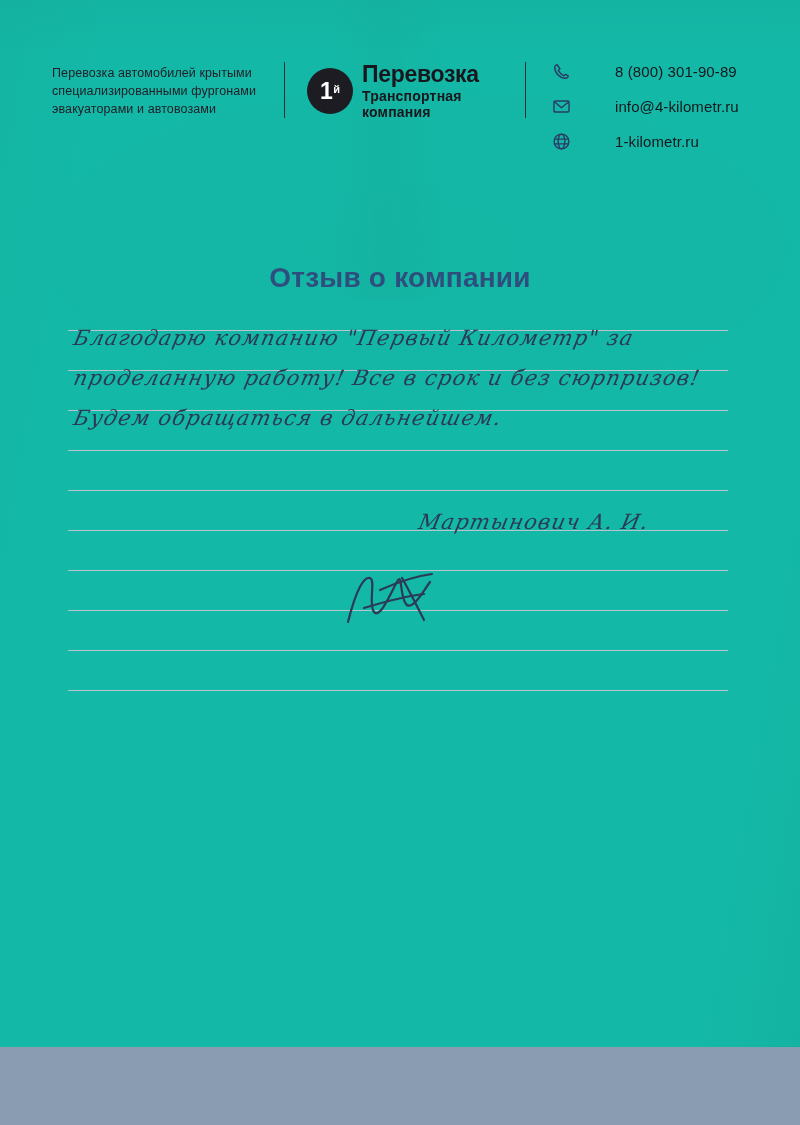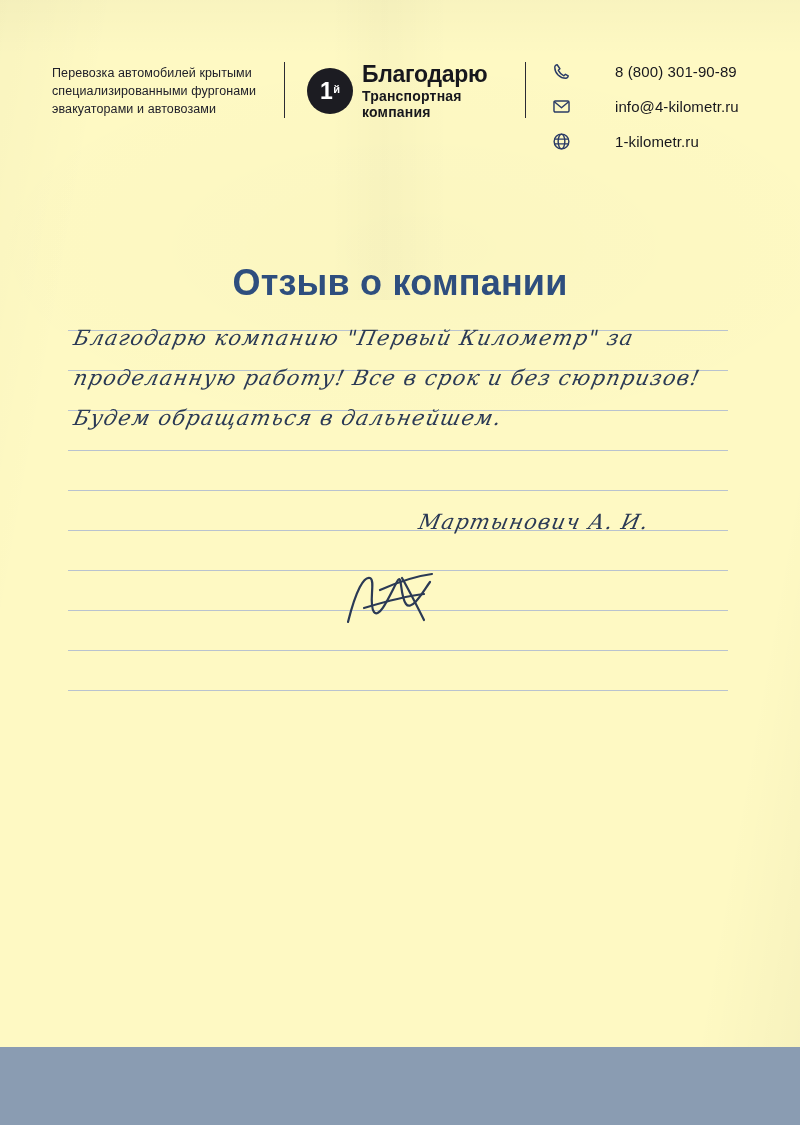--- a/index.html
+++ b/index.html
@@ -7,21 +7,21 @@
     padding: 0;
     background: #ffffff;
   }
   body {
     font-family: "Liberation Sans", sans-serif;
   }
   .page {
     position: relative;
     width: 800px;
     height: 1125px;
-    background: #fef9c3;
+    background: #14b8a6;
     overflow: hidden;
   }
   
   .paper-shade {
     position: absolute;
     inset: 0;
     background:
       radial-gradient(ellipse 700px 300px at 52% 22%, rgba(0,0,0,0.012), rgba(0,0,0,0) 70%),
       linear-gradient(100deg, rgba(0,0,0,0.02) 0%, rgba(0,0,0,0) 12%, rgba(0,0,0,0) 88%, rgba(0,0,0,0.03) 100%),
       linear-gradient(180deg, rgba(0,0,0,0.025) 0%, rgba(0,0,0,0) 5%, rgba(0,0,0,0) 93%, rgba(0,0,0,0.02) 100%);
@@ -121,21 +121,21 @@
     font-size: 15px;
     color: #17171d;
     letter-spacing: 0.1px;
   }
   .doc-title {
     position: absolute;
     top: 262px;
     left: 0;
     width: 800px;
     text-align: center;
-    font-size: 36px;
+    font-size: 28px;
     font-weight: bold;
     color: #2e4e7e;
     letter-spacing: 0.2px;
   }
   .lines {
     position: absolute;
     left: 68px;
     top: 330px;
     width: 660px;
   }
@@ -210,21 +210,21 @@
     <div class="tagline">Перевозка автомобилей крытыми специализированными фургонами эвакуаторами и автовозами</div>
 
     <div class="divider"></div>
 
     <div class="logo-block">
       <div class="logo-badge">
         <span class="num">1</span>
           <span class="suffix">й</span>
       </div>
       <div class="logo-text">
-        <div class="logo-name">Благодарю</div>
+        <div class="logo-name">Перевозка</div>
         <div class="logo-sub">Транспортная компания</div>
       </div>
     </div>
 
     <div class="divider"></div>
 
     <div class="contacts">
 
       <div class="contact-row">
         <span class="contact-icon">

